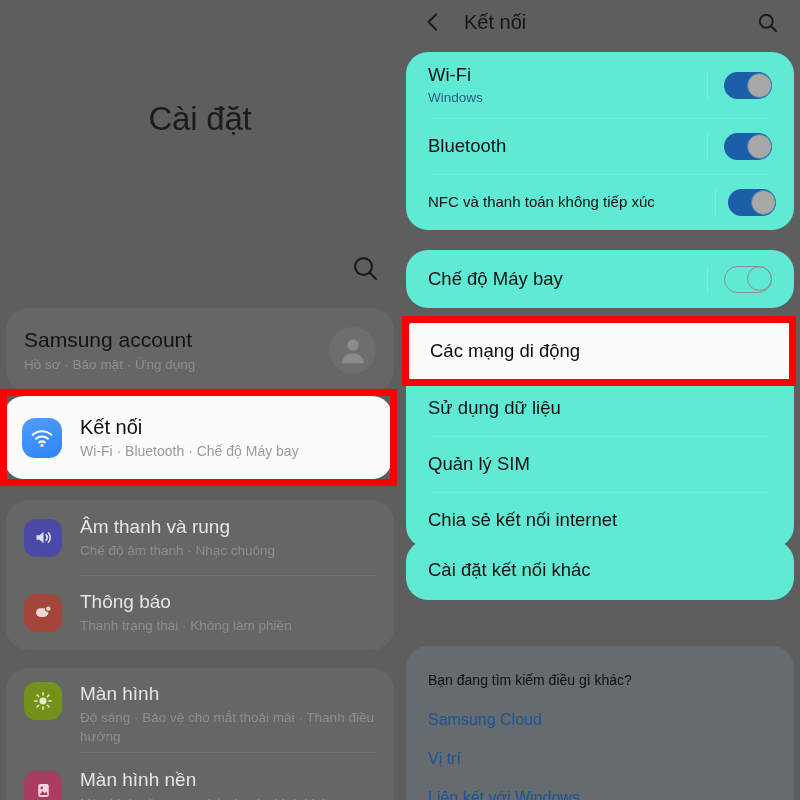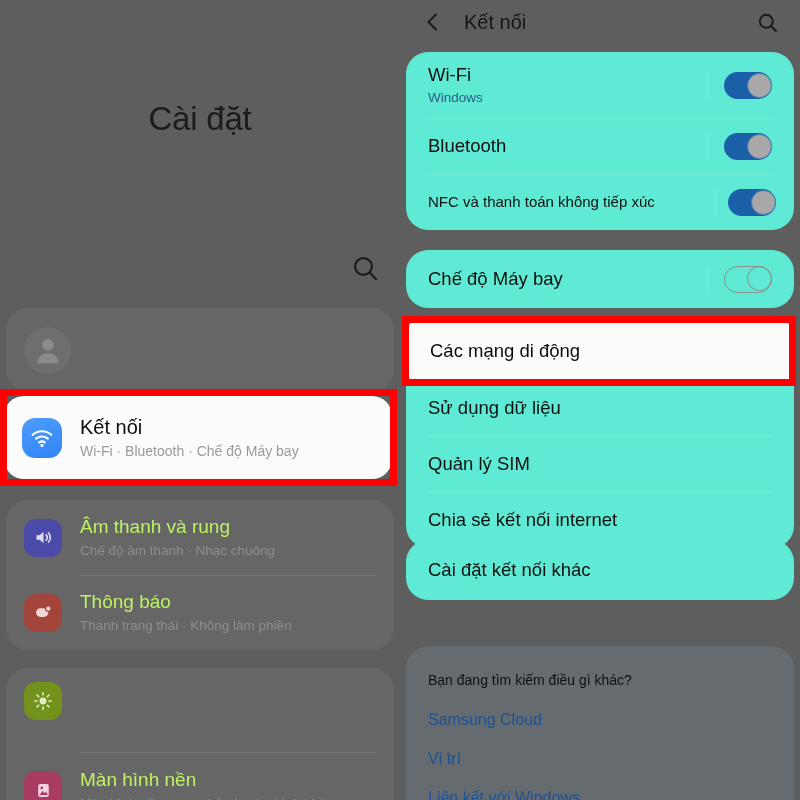--- a/index.html
+++ b/index.html
@@ -57,21 +57,21 @@
     border-radius: 12px;
     flex: 0 0 38px;
     margin-right: 18px;
     display: flex;
     align-items: center;
     justify-content: center;
   }
   .row-text { flex: 1 1 auto; min-width: 0; }
   .row-title {
     font-size: 19px;
-    color: #bef264;
+    color: #e5e5e5;
     line-height: 24px;
     white-space: nowrap;
   }
   .row-sub {
     font-size: 13.5px;
     color: #8e8e8e;
     line-height: 19px;
     margin-top: 2px;
   }
   .divider-l {
@@ -259,20 +259,24 @@
     <div id="left-title">Cài đặt</div>
 
     <div id="left-search-icon">
       <svg viewBox="0 0 32 32" width="32" height="32">
         <circle cx="13.5" cy="13.5" r="8.4" fill="none" stroke="#1a1a1a" stroke-width="2.1"></circle>
         <line x1="19.6" y1="19.6" x2="26" y2="26" stroke="#1a1a1a" stroke-width="2.1" stroke-linecap="round"></line>
       </svg>
     </div>
 
     <div class="card-l" id="card-account">
+      <div id="account-text">
+        <div id="account-title">Samsung account</div>
+        <div id="account-sub">Hồ sơ  ·  Bảo mật  ·  Ứng dụng</div>
+      </div>
       <div id="avatar">
         <svg viewBox="0 0 48 48" width="40" height="40">
           <circle cx="24" cy="18" r="7" fill="#8b8b8b"></circle>
           <path d="M11 40c0-7.2 5.9-12 13-12s13 4.8 13 12z" fill="#8b8b8b"></path>
         </svg>
       </div>
     </div>
 
     <div id="card-ketnoi">
       <div id="wifi-icon-box">
@@ -328,20 +332,24 @@
                 <line x1="12" y1="18.6" x2="12" y2="21"></line>
               <line x1="3" y1="12" x2="5.4" y2="12"></line>
                 <line x1="18.6" y1="12" x2="21" y2="12"></line>
               <line x1="5.6" y1="5.6" x2="7.3" y2="7.3"></line>
                 <line x1="16.7" y1="16.7" x2="18.4" y2="18.4"></line>
               <line x1="18.4" y1="5.6" x2="16.7" y2="7.3"></line>
                 <line x1="7.3" y1="16.7" x2="5.6" y2="18.4"></line>
             </g>
           </svg>
         </div>
+        <div class="row-text">
+          <div class="row-title">Màn hình</div>
+          <div class="row-sub" style="white-space:normal;">Độ sáng  ·  Bảo vệ cho mắt thoải mái  ·  Thanh điều hướng</div>
+        </div>
       </div>
       <div class="divider-l" style="top:84px;"></div>
       <div class="row-l" style="height:76px;">
         <div class="row-icon" style="background:#a83c63;">
           <svg viewBox="0 0 24 24" width="21" height="21">
             <rect x="6" y="4.5" width="12" height="15" rx="2.4" fill="#f1d3de"></rect>
             <circle cx="10" cy="9" r="1.5" fill="#a83c63"></circle>
             <path d="M7.4 17l3.6-4.4 2.3 2.6 1.9-2.1 1.6 3.9z" fill="#a83c63"></path>
           </svg>
         </div>

